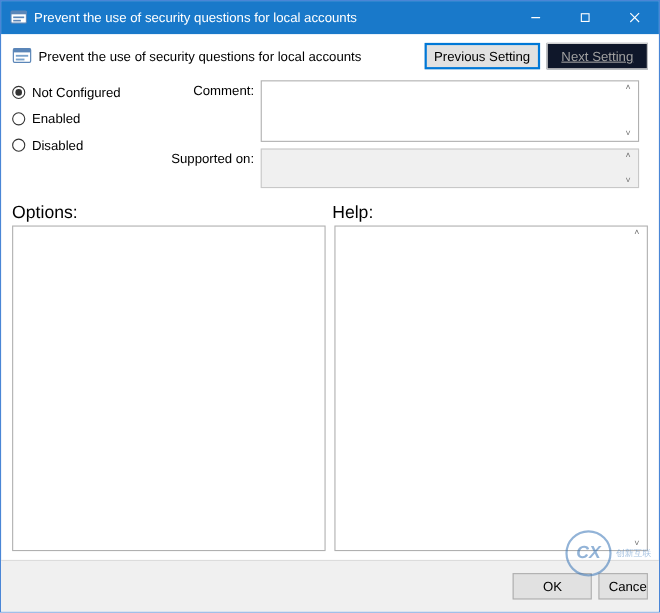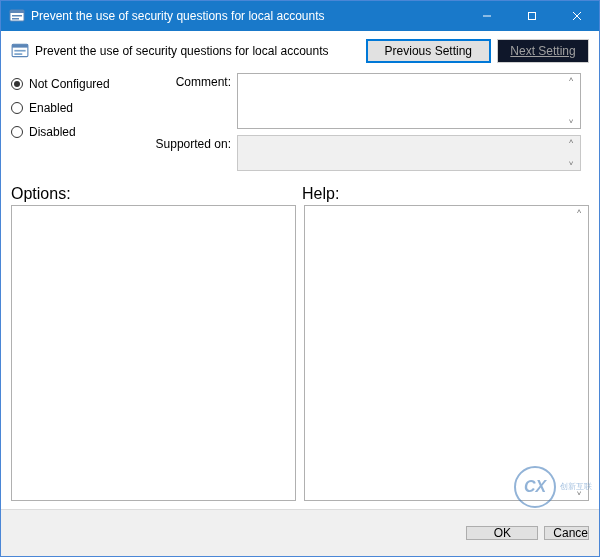--- a/index.html
+++ b/index.html
@@ -82,21 +82,21 @@
     border: 1px solid #adadad;
     margin-left: 6px;
     padding: 0 8px;
     display: inline-flex;
     align-items: center;
     justify-content: center;
     box-sizing: border-box;
   }
   .navbtn.focused {
     border: 2px solid #0078d7;
-    padding: 0 17px;
+    padding: 0 7px;
   }
   .navbtn.disabled {
     color: #a0a0a0;
     border-color: #d0d0d0;
     background: #0f172a;
     text-decoration: underline;
   }
   
   .upper {
     display: flex;
@@ -219,40 +219,40 @@
     justify-content: flex-end;
     padding: 0 10px;
     gap: 6px;
     background: #f0f0f0;
     border-top: 1px solid #dcdcdc;
     flex: 0 0 auto;
     margin-top: 8px;
   }
   .footer .btn {
     min-width: 72px;
-    height: 14px;
+    height: 24px;
     font-size: 12px;
     background: #e1e1e1;
     border: 1px solid #adadad;
     display: inline-flex;
     align-items: center;
     justify-content: center;
     box-sizing: border-box;
   }
   .footer .btn.cut {
     min-width: 42px;
     padding-left: 8px;
     justify-content: flex-start;
     overflow: hidden;
   }
   
   .watermark {
     position: absolute;
     right: 6px;
-    bottom: 48px;
+    bottom: 32px;
     width: 80px;
     height: 44px;
     opacity: 0.55;
     pointer-events: none;
     display: flex;
     align-items: center;
   }
   .watermark .wm-circle {
     width: 38px; height: 38px;
     border: 2px solid #3a76b7;

